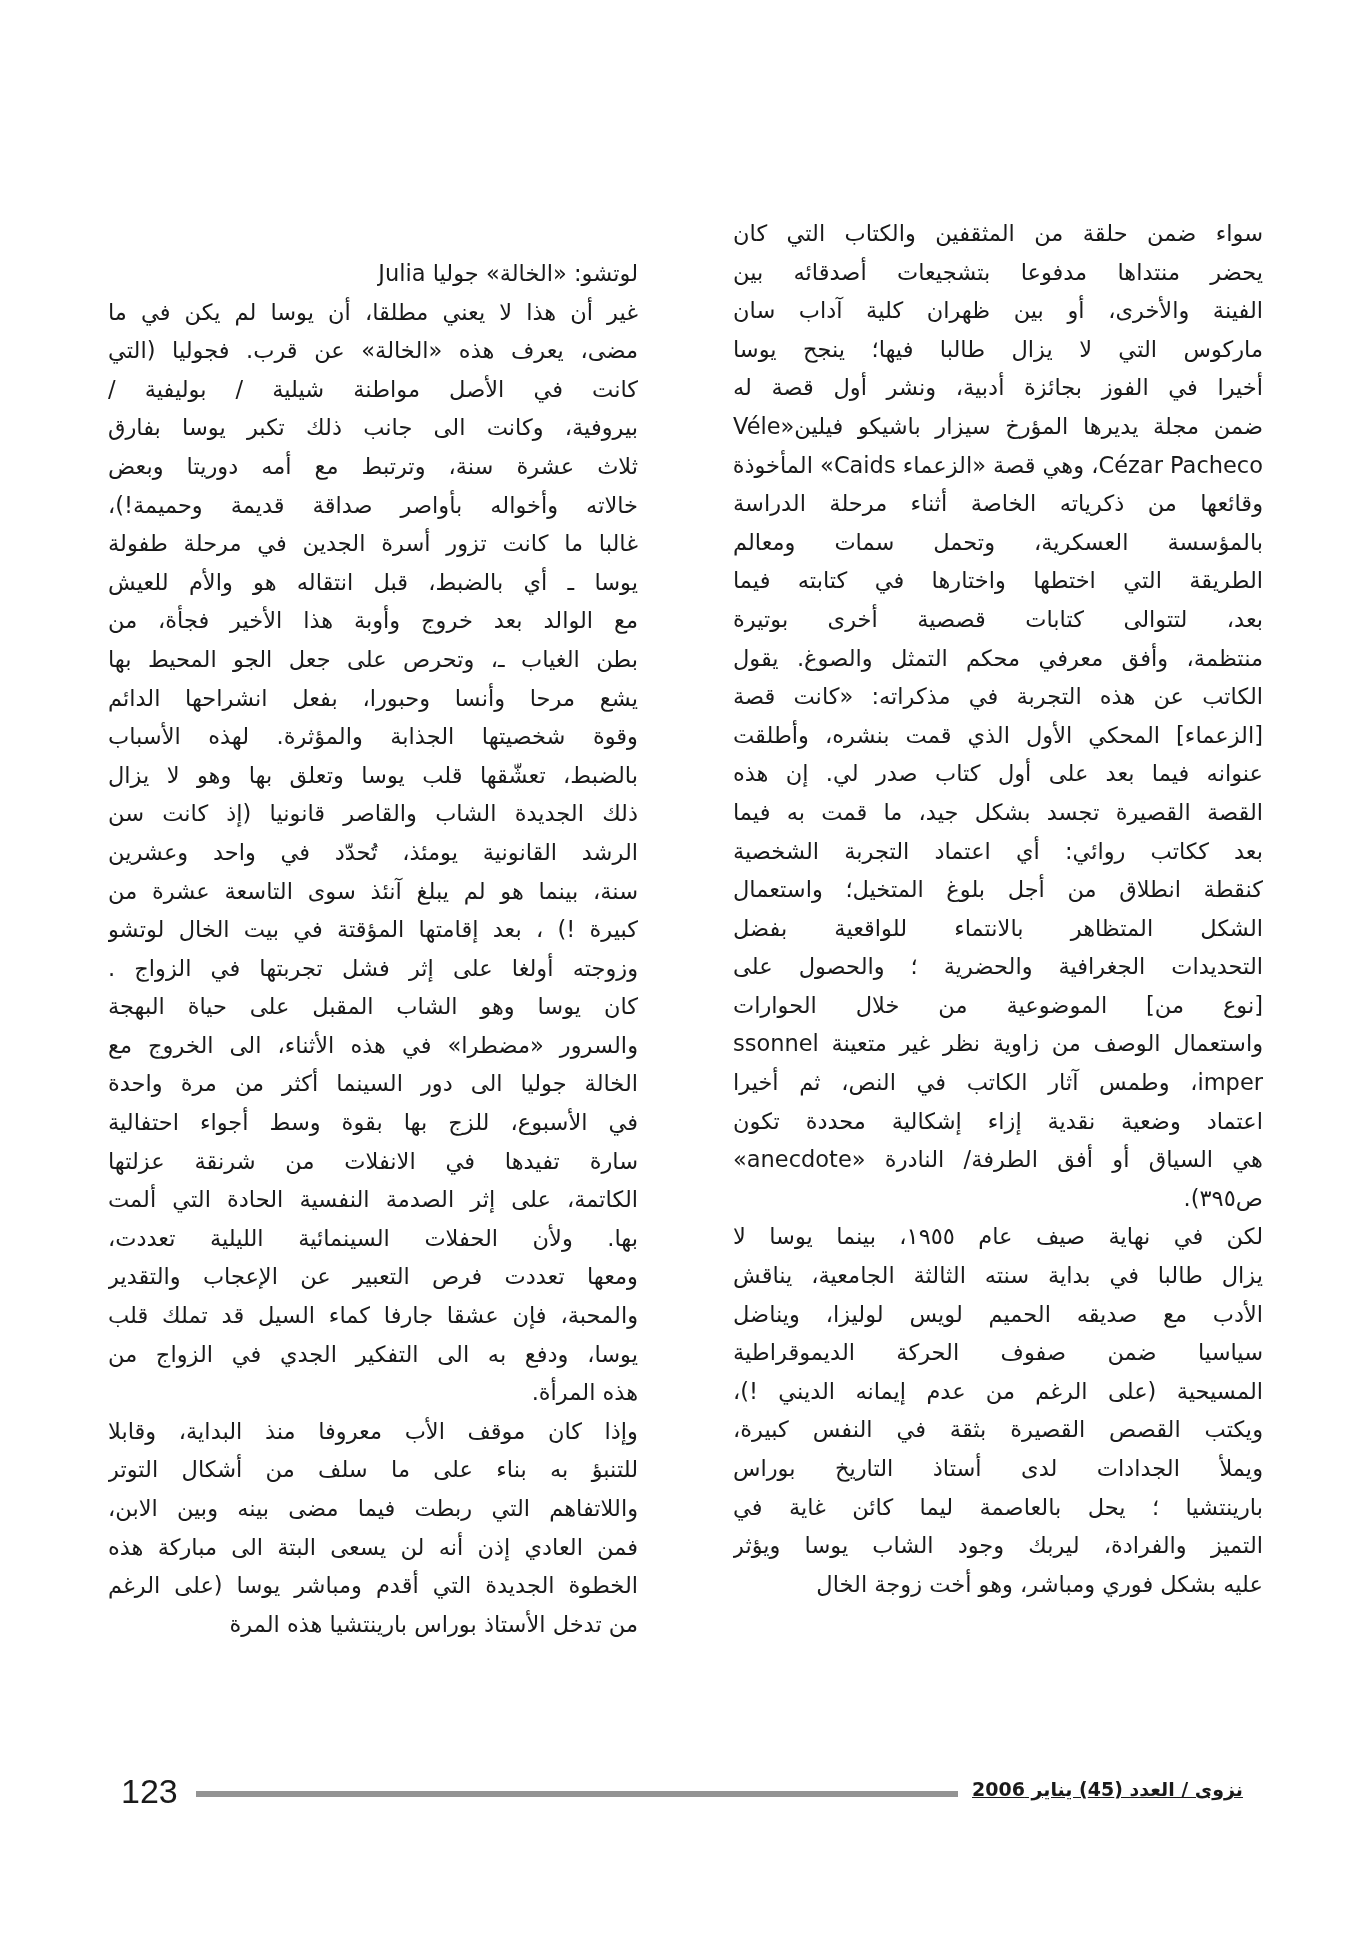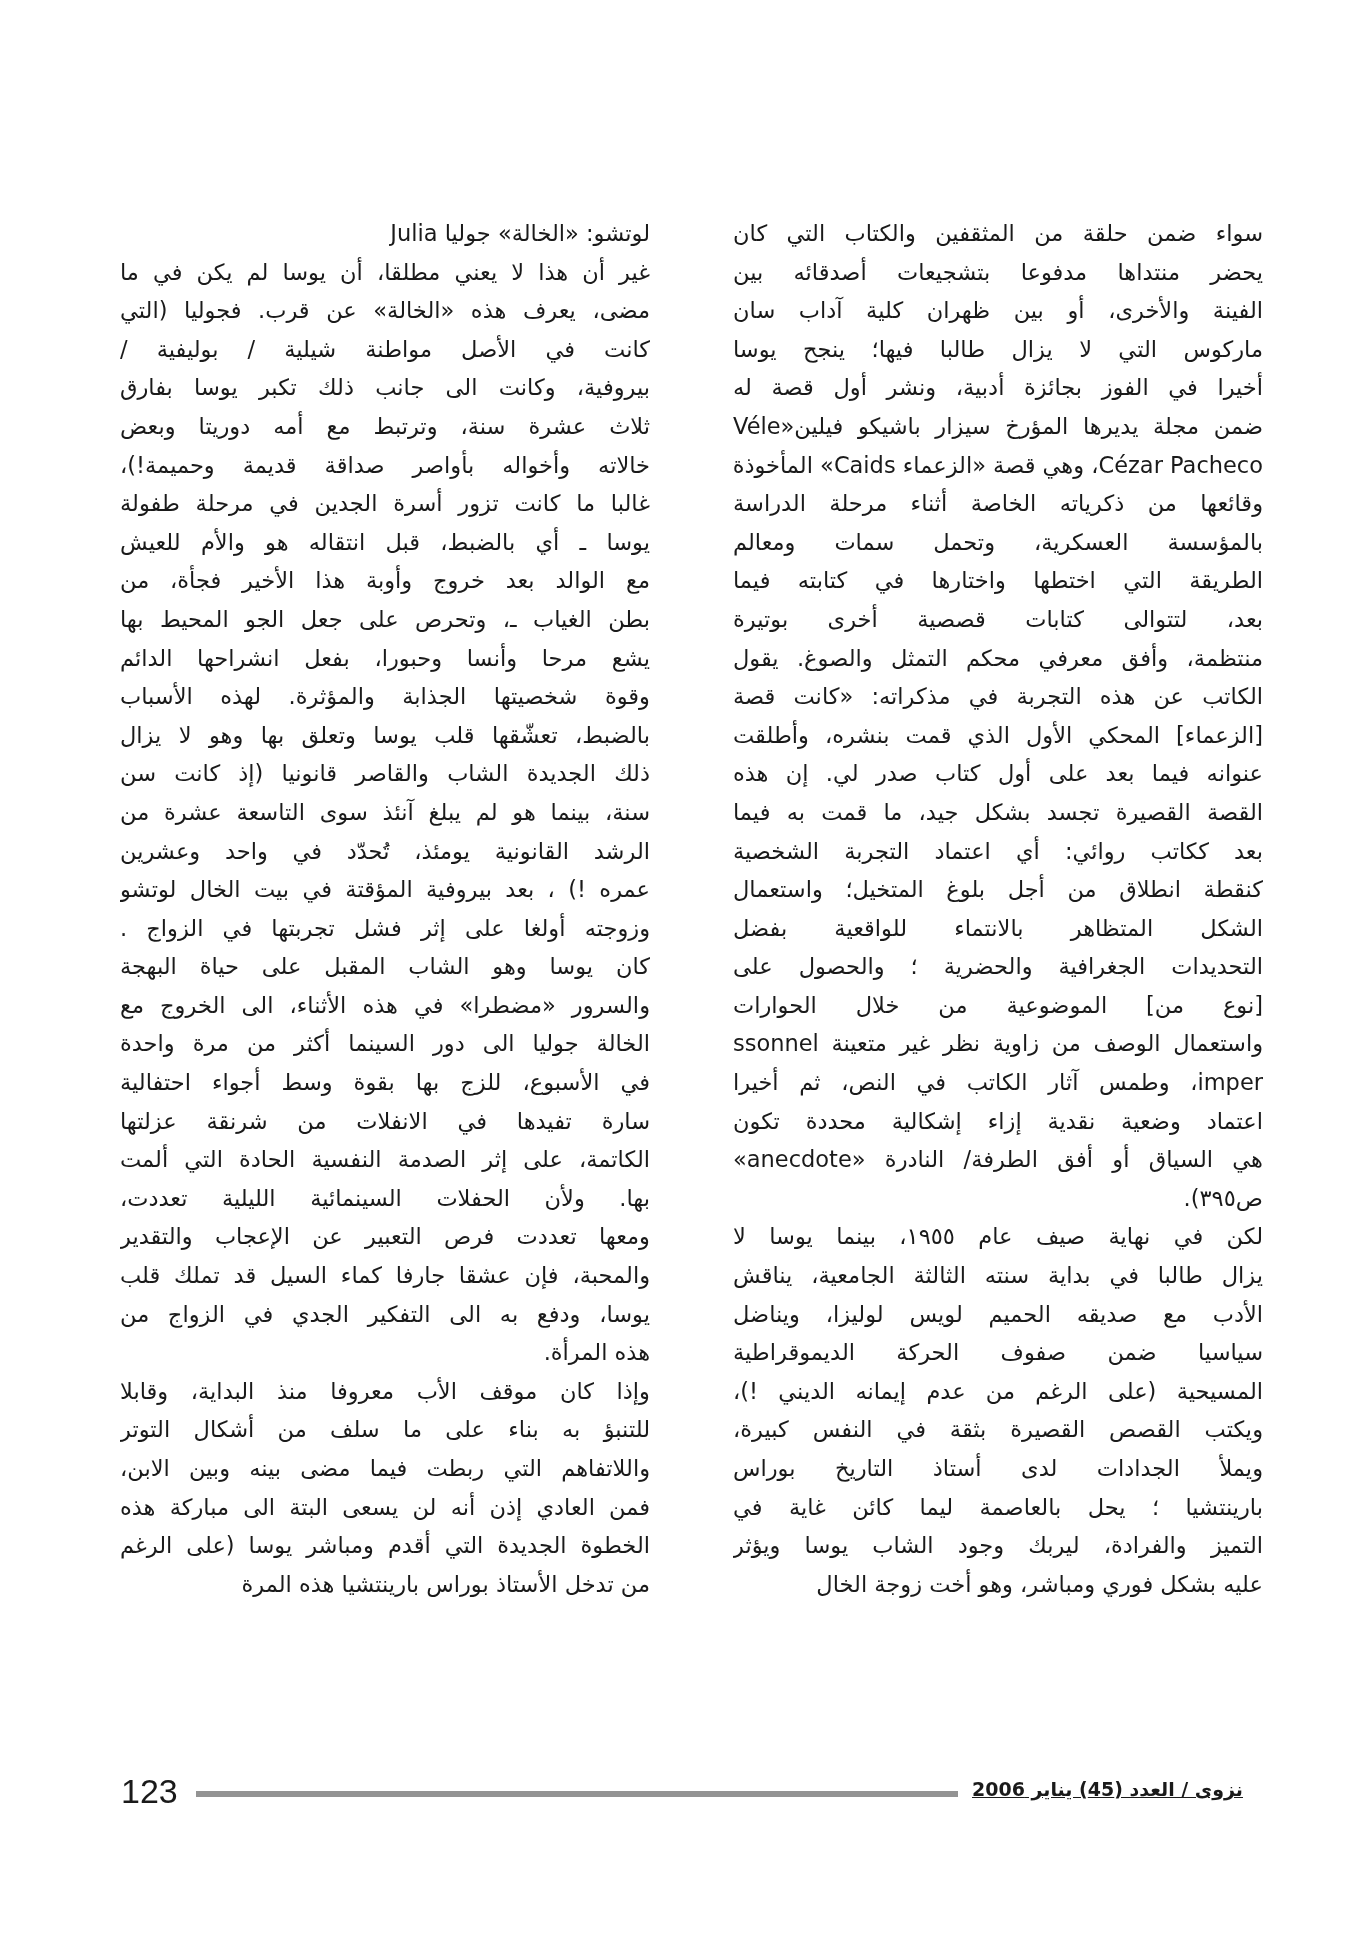--- a/index.html
+++ b/index.html
@@ -19,21 +19,21 @@
       position: absolute;
       top: 214px;
       width: 530px;
       direction: rtl;
       text-align: justify;
       text-align-last: right;
       font-size: 22.5px;
       line-height: 38.6px;
     }
     .col-right { left: 733px; }
-    .col-left { left: 120px; }
+    .col-left { left: 108px; margin-top: 40px; }
     .line {
       display: block;
       white-space: nowrap;
       overflow: hidden;
       text-align: justify;
       text-align-last: justify;
       height: 38.6px;
     }
     .line.last {
       text-align-last: right;
@@ -124,23 +124,23 @@
     <span class="line">ثلاث عشرة سنة، وترتبط مع أمه دوريتا وبعض</span>
     <span class="line">خالاته وأخواله بأواصر صداقة قديمة وحميمة!)،</span>
     <span class="line">غالبا ما كانت تزور أسرة الجدين في مرحلة طفولة</span>
     <span class="line">يوسا ـ أي بالضبط، قبل انتقاله هو والأم للعيش</span>
     <span class="line">مع الوالد بعد خروج وأوبة هذا الأخير فجأة، من</span>
     <span class="line">بطن الغياب ـ، وتحرص على جعل الجو المحيط بها</span>
     <span class="line">يشع مرحا وأنسا وحبورا، بفعل انشراحها الدائم</span>
     <span class="line">وقوة شخصيتها الجذابة والمؤثرة. لهذه الأسباب</span>
     <span class="line">بالضبط، تعشّقها قلب يوسا وتعلق بها وهو لا يزال</span>
     <span class="line">ذلك الجديدة الشاب والقاصر قانونيا (إذ كانت سن</span>
+    <span class="line">الرشد القانونية يومئذ، تُحدّد في واحد وعشرين</span>
     <span class="line">سنة، بينما هو لم يبلغ آنئذ سوى التاسعة عشرة من</span>
-    <span class="line">الرشد القانونية يومئذ، تُحدّد في واحد وعشرين</span>
-    <span class="line">عمره !) ، بعد بيروفية المؤقتة في بيت الخال لوتشو</span>
+    <span class="line">كبيرة !) ، بعد إقامتها المؤقتة في بيت الخال لوتشو</span>
     <span class="line">وزوجته أولغا على إثر فشل تجربتها في الزواج .</span>
     <span class="line">كان يوسا وهو الشاب المقبل على حياة البهجة</span>
     <span class="line">والسرور «مضطرا» في هذه الأثناء، الى الخروج مع</span>
     <span class="line">الخالة جوليا الى دور السينما أكثر من مرة واحدة</span>
     <span class="line">في الأسبوع، للزج بها بقوة وسط أجواء احتفالية</span>
     <span class="line">سارة تفيدها في الانفلات من شرنقة عزلتها</span>
     <span class="line">الكاتمة، على إثر الصدمة النفسية الحادة التي ألمت</span>
     <span class="line">بها. ولأن الحفلات السينمائية الليلية تعددت،</span>
     <span class="line">ومعها تعددت فرص التعبير عن الإعجاب والتقدير</span>
     <span class="line">والمحبة، فإن عشقا جارفا كماء السيل قد تملك قلب</span>

